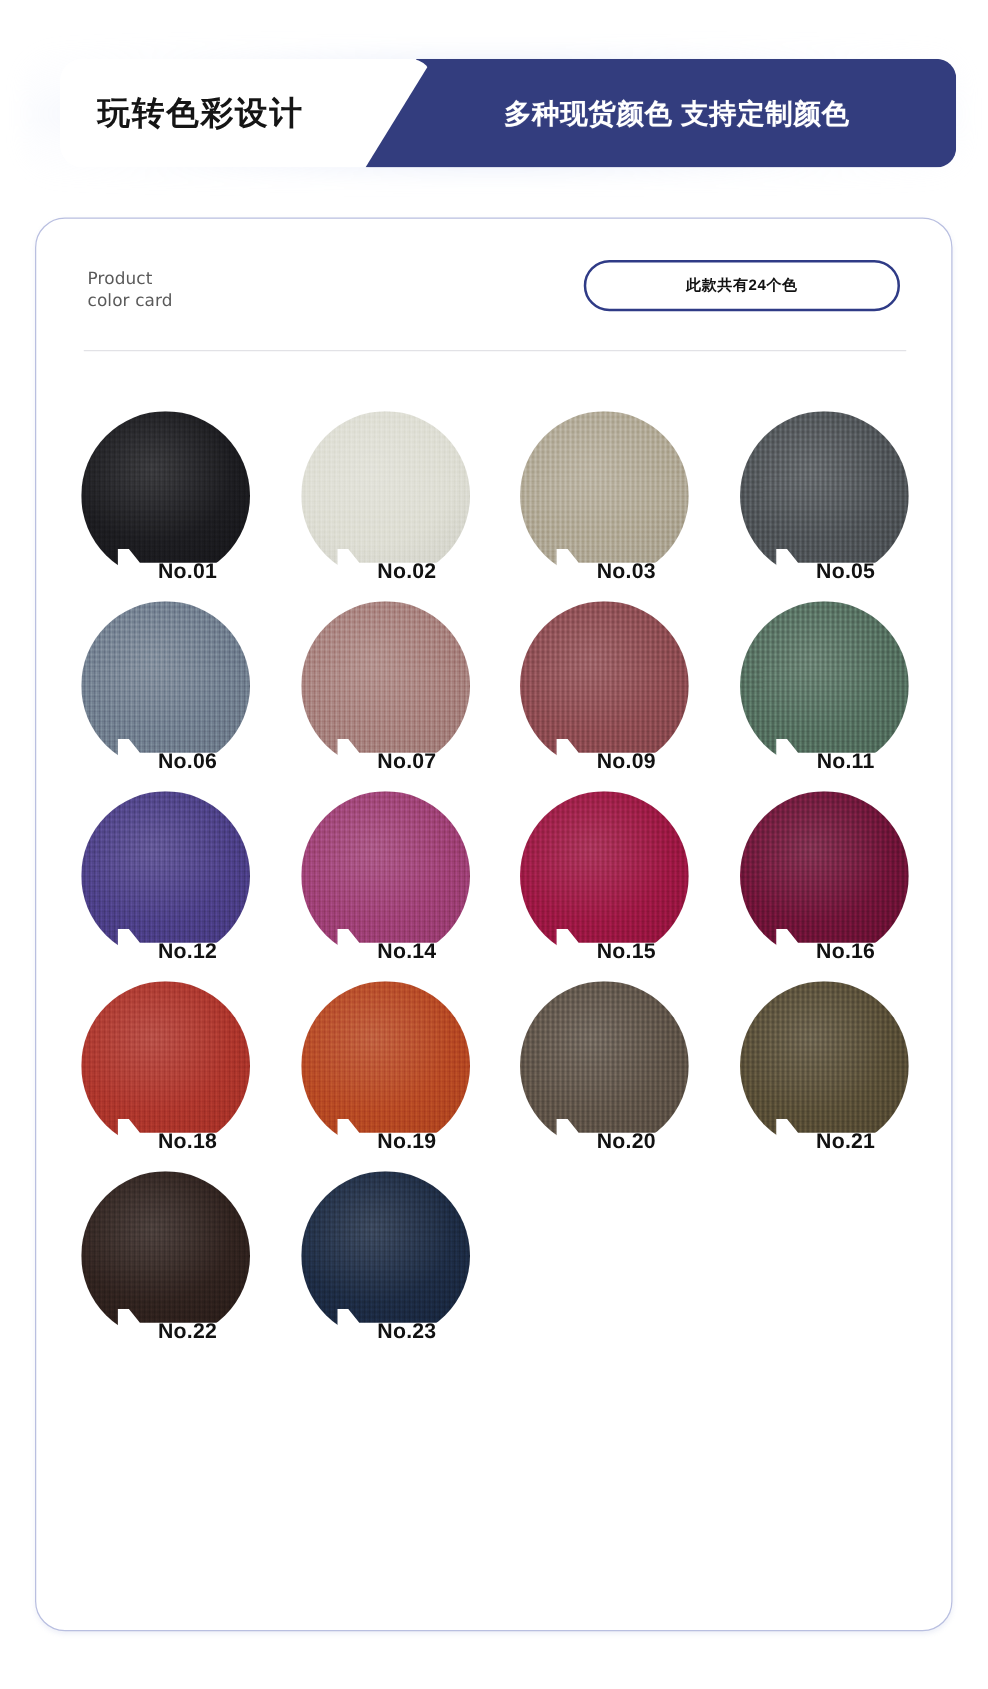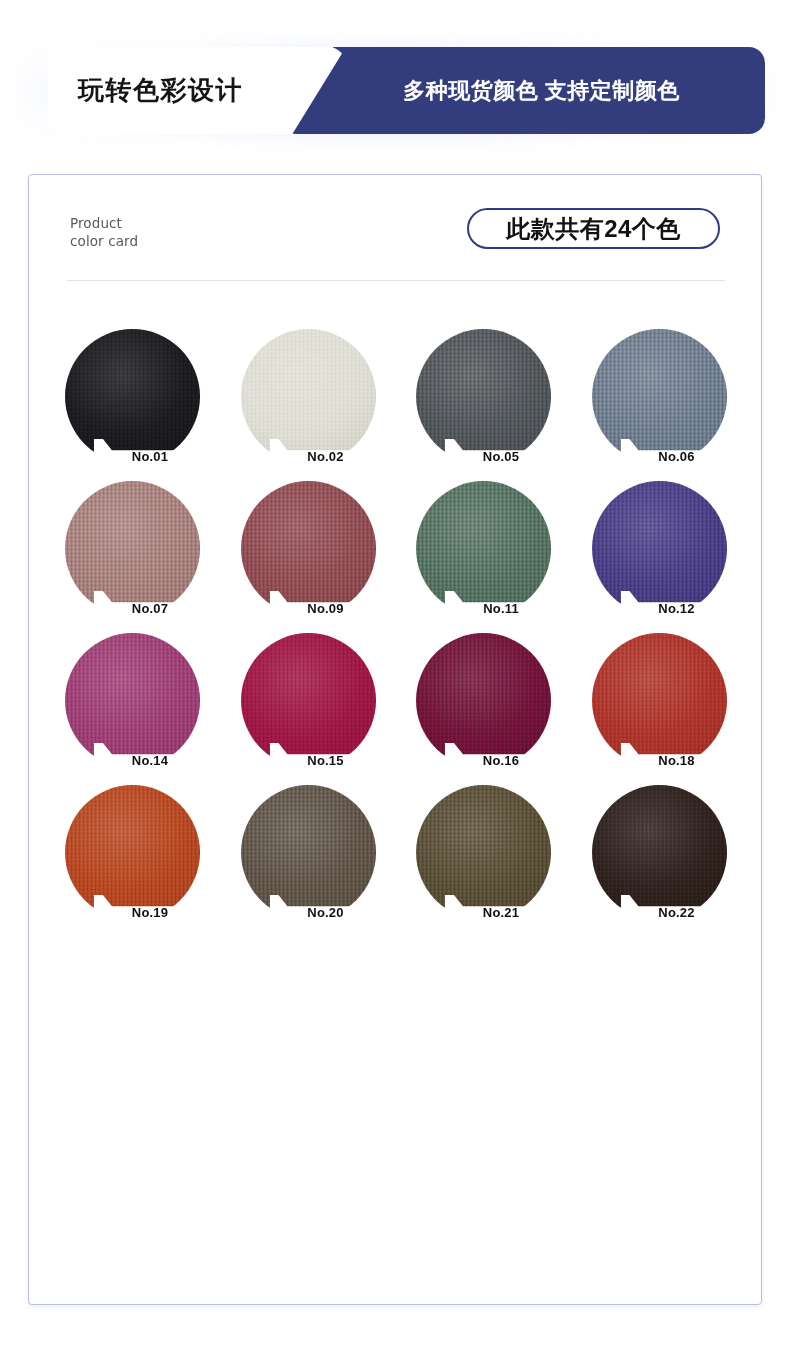--- a/index.html
+++ b/index.html
@@ -94,21 +94,21 @@
 
   
   #card {
     position: absolute;
     left: 28px;
     top: 174px;
     width: 734px;
     height: 1131px;
     background: #ffffff;
     border: 1px solid #b9bfe0;
-    border-radius: 4px;
+    border-radius: 24px;
     box-shadow: 0 2px 4px rgba(150,160,210,0.16);
   }
 
   #card-head {
     position: absolute;
     left: 0;
     top: 0;
     width: 734px;
     height: 108px;
   }
@@ -133,21 +133,21 @@
     height: 41px;
     border: 2px solid #2f3b86;
     border-radius: 21px;
     display: flex;
     align-items: center;
     justify-content: center;
     background: #ffffff;
   }
   #count-pill-text {
     color: #121212;
-    font-size: 24px;
+    font-size: 12px;
     font-weight: bold;
     letter-spacing: 0.5px;
     white-space: nowrap;
   }
 
   #card-divider {
     position: absolute;
     left: 38px;
     top: 105px;
     width: 658px;
@@ -217,21 +217,21 @@
     background: #ffffff;
     -webkit-clip-path: polygon(0% 0%, 8% 0%, 16% 40%, 84% 40%, 92% 0%, 100% 0%, 100% 100%, 0% 100%);
     clip-path: polygon(0% 0%, 8% 0%, 16% 40%, 84% 40%, 92% 0%, 100% 0%, 100% 100%, 0% 100%);
     display: flex;
     align-items: flex-end;
     justify-content: center;
   }
 
   .label-text {
     color: #111111;
-    font-size: 13px;
+    font-size: 17px;
     font-weight: bold;
     letter-spacing: 0.2px;
     line-height: 18px;
     padding-bottom: 1px;
     white-space: nowrap;
     font-family: "Liberation Sans", sans-serif;
   }
 </style>
 </head>
 <body>
@@ -272,20 +272,26 @@
             <span class="label-text">No.01</span>
           </div>
         </div>
         <div class="cell">
           <div class="swatch" style="background-color: rgb(221, 221, 211);"></div>
           <div class="label-band">
             <span class="label-text">No.02</span>
           </div>
         </div>
         <div class="cell">
+          <div class="swatch" style="background-color: rgb(178, 170, 151);"></div>
+          <div class="label-band">
+            <span class="label-text">No.03</span>
+          </div>
+        </div>
+        <div class="cell">
           <div class="swatch" style="background-color: rgb(78, 83, 87);"></div>
           <div class="label-band">
             <span class="label-text">No.05</span>
           </div>
         </div>
         <div class="cell">
           <div class="swatch" style="background-color: rgb(110, 124, 141);"></div>
           <div class="label-band">
             <span class="label-text">No.06</span>
           </div>
@@ -353,18 +359,24 @@
         <div class="cell">
           <div class="swatch" style="background-color: rgb(87, 76, 51);"></div>
           <div class="label-band">
             <span class="label-text">No.21</span>
           </div>
         </div>
         <div class="cell">
           <div class="swatch" style="background-color: rgb(42, 28, 24);"></div>
           <div class="label-band">
             <span class="label-text">No.22</span>
+          </div>
+        </div>
+        <div class="cell">
+          <div class="swatch" style="background-color: rgb(23, 38, 63);"></div>
+          <div class="label-band">
+            <span class="label-text">No.23</span>
           </div>
         </div>
       </div>
   </div>
 
 </div>
 
 </body></html>

